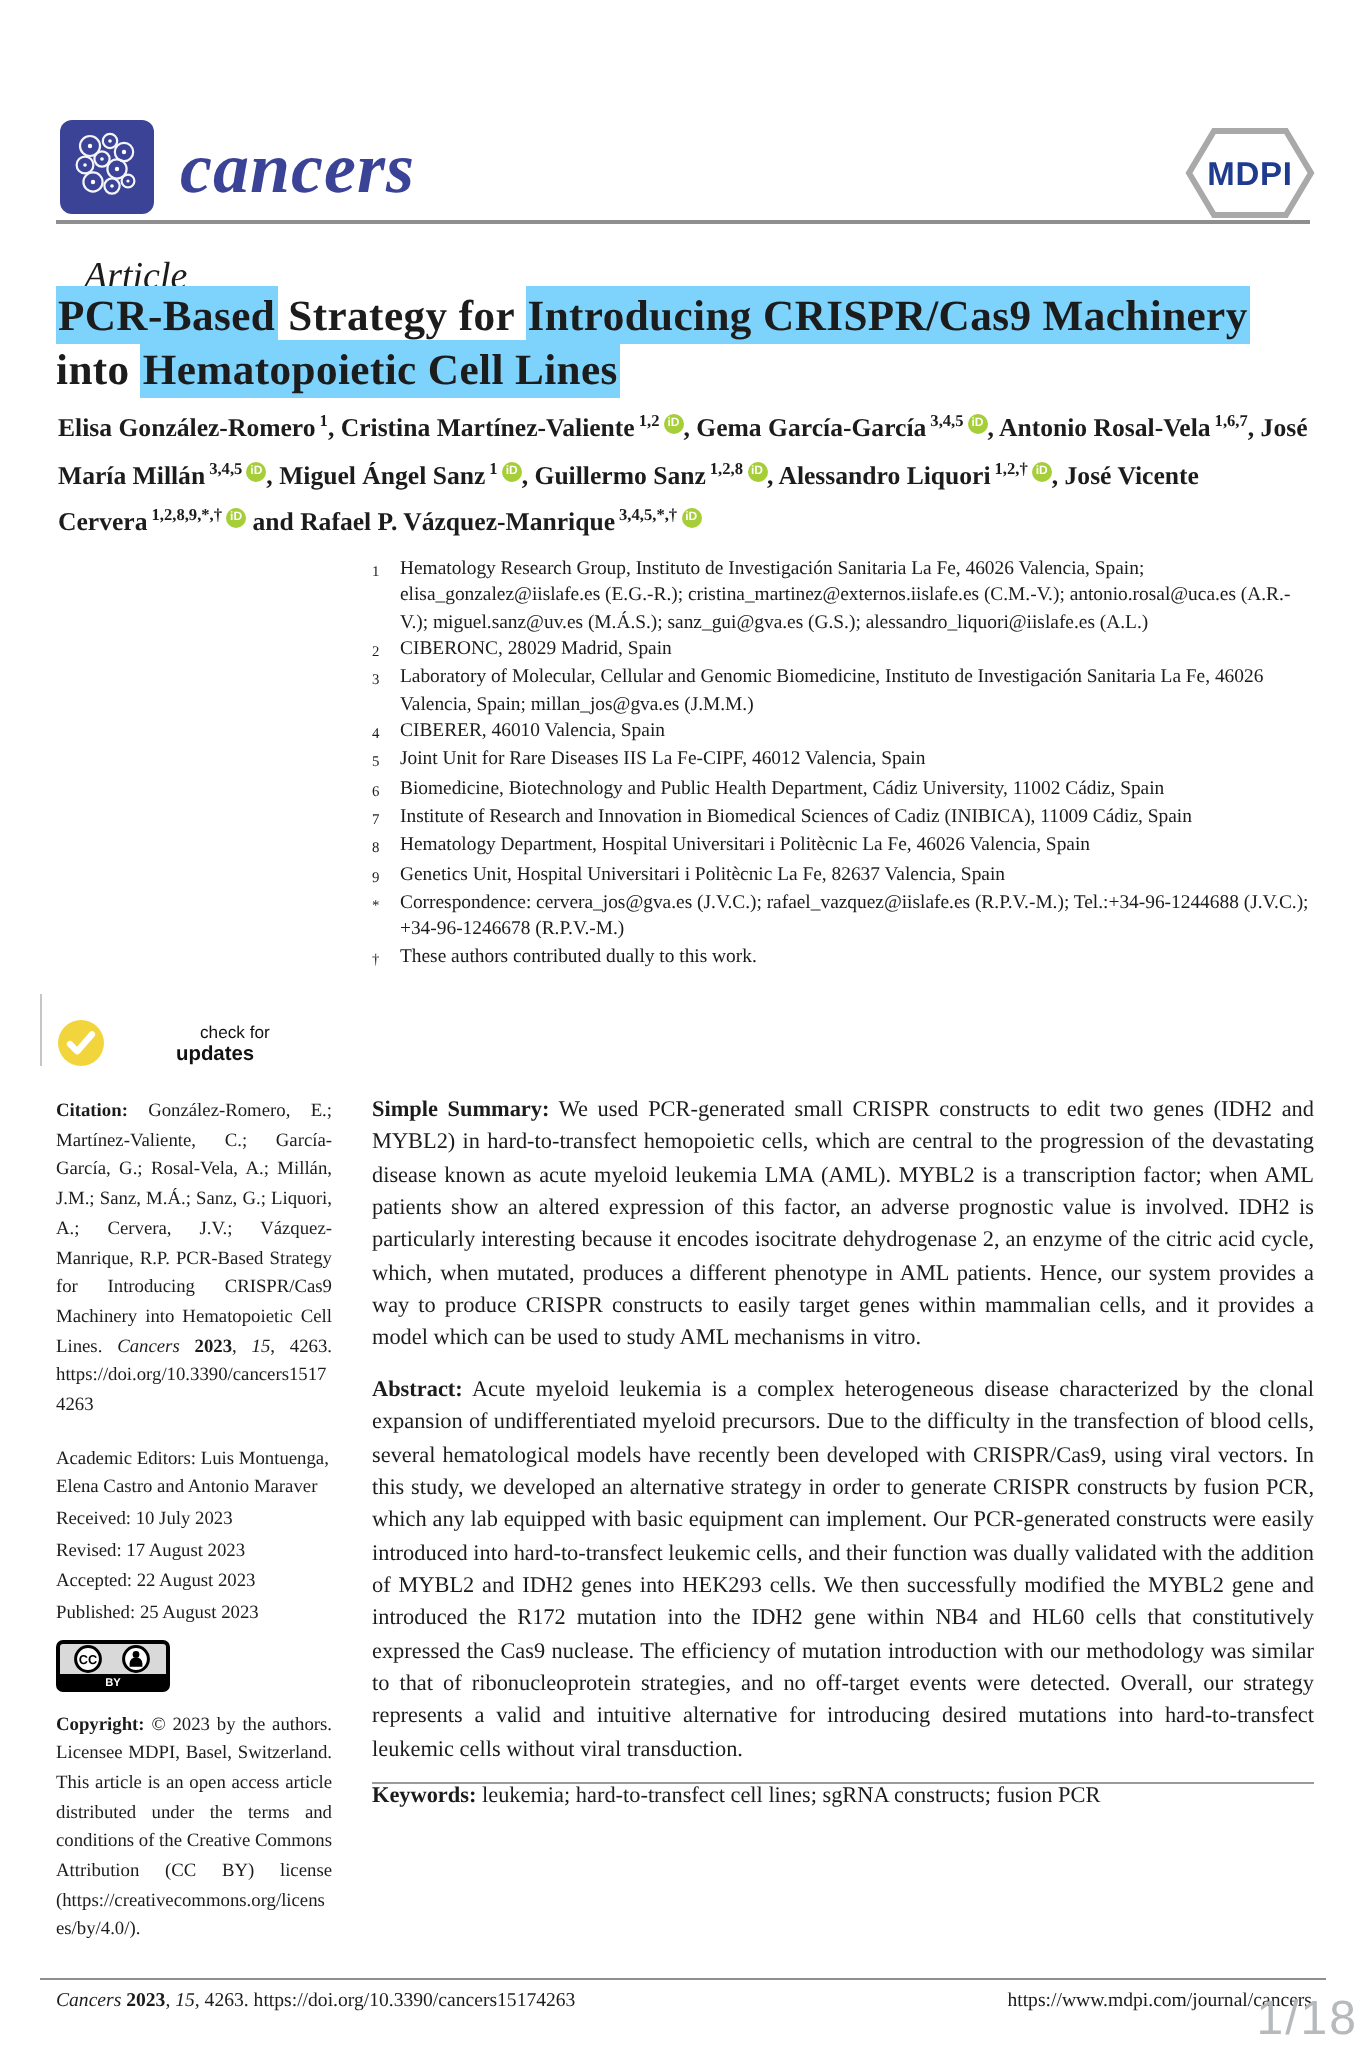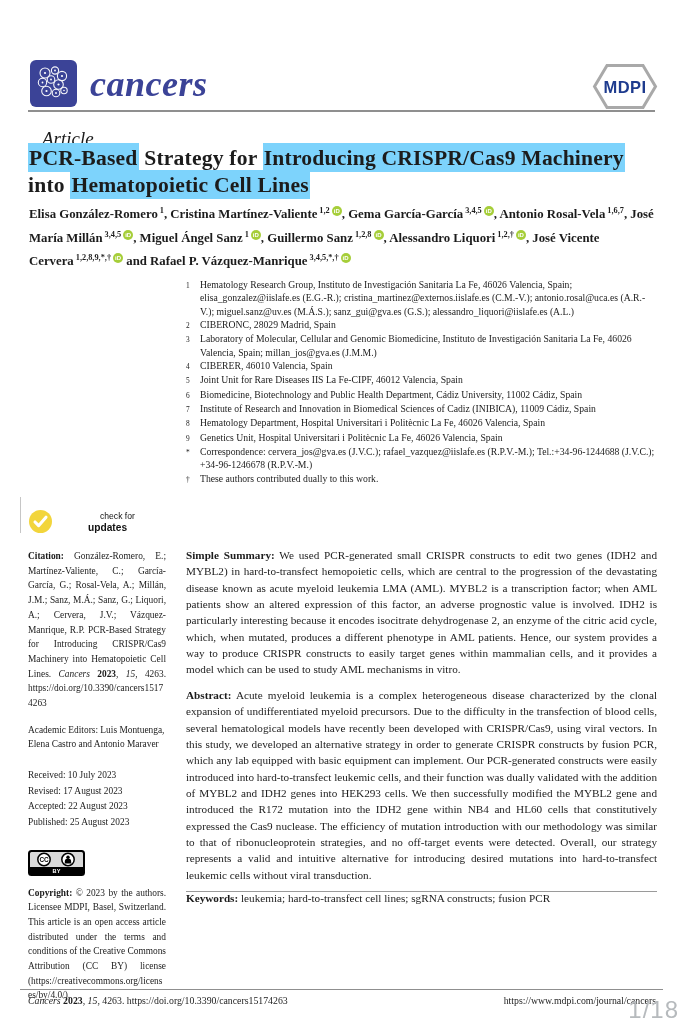--- a/index.html
+++ b/index.html
@@ -34,22 +34,22 @@
 
   
   .sidebar{position:absolute;left:28px;top:509px;width:138px;font-size:9.4px;line-height:14.7px;}
   .updates-badge{display:flex;align-items:center;gap:7px;margin-bottom:15px;cursor:pointer;}
   .updates-icon{width:25px;height:25px;}
   .updates-text{font-family:"Liberation Sans",sans-serif;line-height:11px;color:#111;}
   .updates-l1{font-size:8.6px;padding-left:40px;}
   .updates-l2{font-size:10.2px;font-weight:bold;padding-left:28px;}
   .citation,.copyright{text-align:justify;overflow-wrap:anywhere;}
   .citation{margin-bottom:12px;}
-  .editors{margin-bottom:16px;}
-  .history{margin-bottom:19px;}
+  .editors{margin-bottom:1px;}
+  .history{margin-bottom:4px;}
   .history .date-row{line-height:15.6px;}
   .cc-badge{display:block;margin:0 0 10px 0;}
   .b{font-weight:bold;text-align:right;} .i{font-style:italic;}
 
   
   .para{position:absolute;left:186px;width:471px;font-size:11.2px;line-height:16.35px;text-align:justify;margin-top:36px;}
   .simple-summary{top:511px;}
   .abstract{top:651px;}
   .keywords{top:854px;text-align:left;}
   .kw-rule{position:absolute;left:186px;width:471px;top:891px;height:1.3px;background:#9a9a9a;}
@@ -137,21 +137,21 @@
       <div class="aff-row">
         <span class="aff-marker">7</span>
         <span class="aff-text">Institute of Research and Innovation in Biomedical Sciences of Cadiz (INIBICA), 11009 Cádiz, Spain</span>
       </div>
       <div class="aff-row">
         <span class="aff-marker">8</span>
         <span class="aff-text">Hematology Department, Hospital Universitari i Politècnic La Fe, 46026 Valencia, Spain</span>
       </div>
       <div class="aff-row">
         <span class="aff-marker">9</span>
-        <span class="aff-text">Genetics Unit, Hospital Universitari i Politècnic La Fe, 46026 Valencia, Spain</span>
+        <span class="aff-text">Genetics Unit, Hospital Universitari i Politècnic La Fe, 82637 Valencia, Spain</span>
       </div>
       <div class="aff-row">
         <span class="aff-marker">*</span>
         <span class="aff-text">Correspondence: cervera_jos@gva.es (J.V.C.); rafael_vazquez@iislafe.es (R.P.V.-M.); Tel.:+34-96-1244688 (J.V.C.); +34-96-1246678 (R.P.V.-M.)</span>
       </div>
       <div class="aff-row">
         <span class="aff-marker">†</span>
         <span class="aff-text">These authors contributed dually to this work.</span>
       </div>
     </div>

